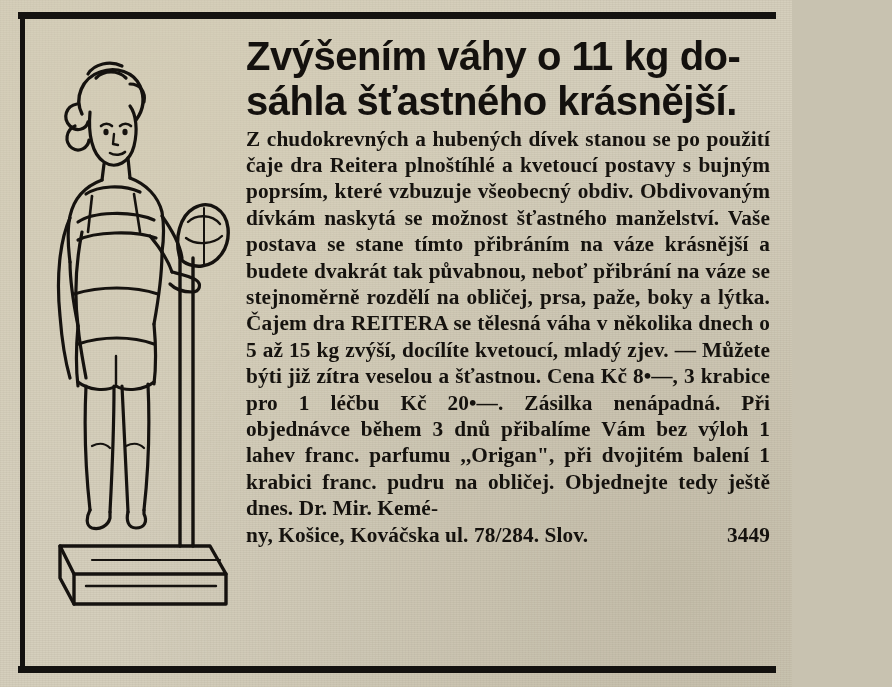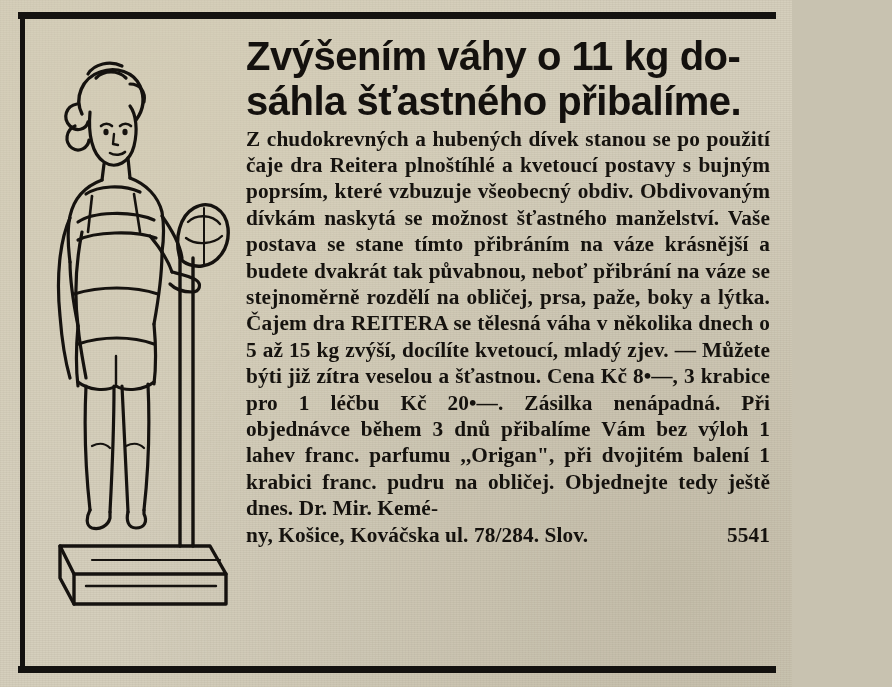--- a/index.html
+++ b/index.html
@@ -196,28 +196,28 @@
           <path d="M30 520 L30 552 L44 578" stroke-width="3.4"></path>
           <path d="M56 560 L186 560" stroke-width="2.4"></path>
           <path d="M62 534 L190 534" stroke-width="2.2"></path>
         </g>
       </svg>
     </div>
 
     <div id="textcol">
       <div id="headline">
         <span class="l1">Zvýšením váhy o 11 kg do-</span>
-        <span class="l2">sáhla šťastného přibalíme.</span>
+        <span class="l2">sáhla šťastného krásnější.</span>
       </div>
 
       <div id="body">
         <p>Z chudokrevných a hubených dívek stanou se po použití čaje dra Reitera plnoštíhlé a kvetoucí postavy s bujným poprsím, které vzbuzuje všeobecný obdiv. Obdivovaným dívkám naskytá se možnost šťastného manželství. Vaše postava se stane tímto přibráním na váze krásnější a budete dvakrát tak půvabnou, neboť přibrání na váze se stejnoměrně rozdělí na obličej, prsa, paže, boky a lýtka. Čajem dra REITERA se tělesná váha v několika dnech o 5 až 15 kg zvýší, docílíte kvetoucí, mladý zjev. — Můžete býti již zítra veselou a šťastnou. Cena Kč 8•—, 3 krabice pro 1 léčbu Kč 20•—. Zásilka nenápadná. Při objednávce během 3 dnů přibalíme Vám bez výloh 1 lahev franc. parfumu ,,Origan", při dvojitém balení 1 krabici franc. pudru na obličej. Objednejte tedy ještě dnes. Dr. Mir. Kemé-</p>
         <div class="lastline">
           <span class="txt">ny, Košice, Kováčska ul. 78/284. Slov.</span>
-          <span>5541</span>
+          <span>3449</span>
         </div>
       </div>
     </div>
 
   </div>
 
   <div id="grain"></div>
 </div>
 
 </body></html>

